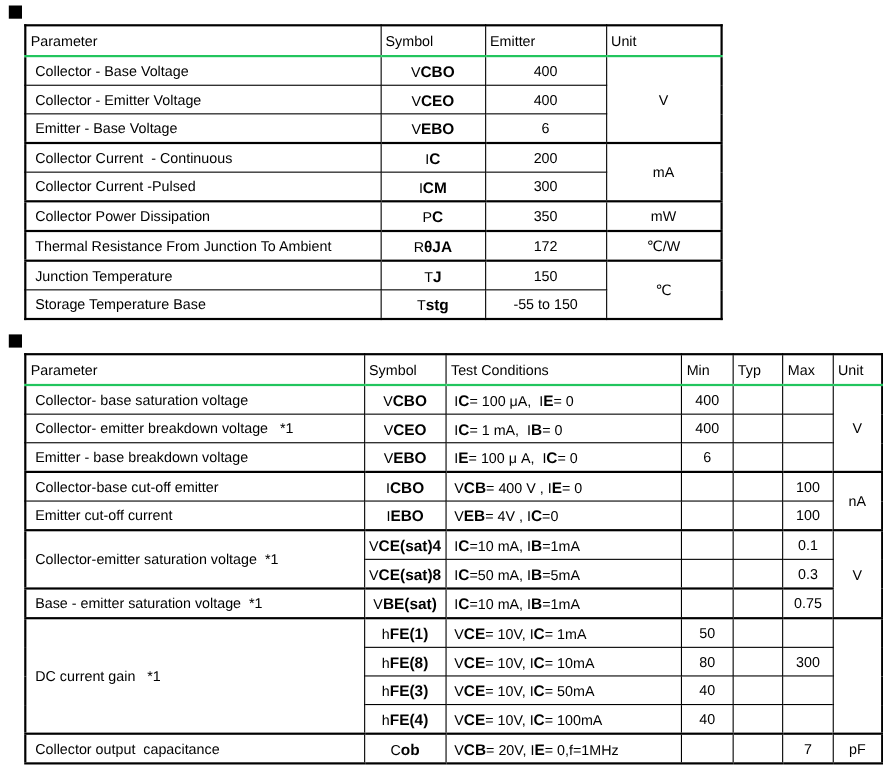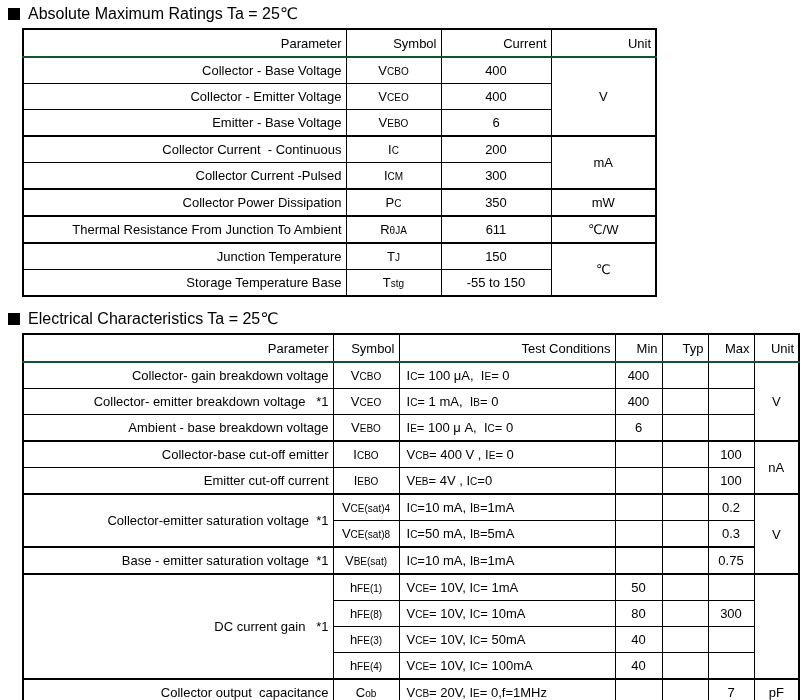--- a/index.html
+++ b/index.html
@@ -21,48 +21,47 @@
     border-collapse:collapse; table-layout:fixed;
     margin-left:22px; border:2px solid #000;
   }
   th, td {
     border:1px solid #000;
     font-size:13px; font-weight:normal;
     height:25px; padding:0 4px;
     overflow:hidden; white-space:nowrap;
     vertical-align:middle;
   }
-  th { height:26px; text-align:right; border-bottom:2px solid #14532d; }
-  td.param { text-align:right; padding-left:8px; }
+  th { height:26px; text-align:left; border-bottom:2px solid #22c55e; }
+  td.param { text-align:left; padding-left:8px; }
   td.cond  { text-align:left; padding-left:7px; }
   td.ctr   { text-align:center; }
   tr.gb > td { border-bottom-width:2px; }
   td.bb2 { border-bottom-width:2px; }
-  .s { font-size:10px; }
+  .s { font-size:14px;font-weight:bold; }
 </style>
 </head>
 <body>
 
 <div class="section-title">
   <span class="marker"></span>
-  <span>Absolute Maximum Ratings Ta = 25℃</span>
 </div>
 
 <table>
   <colgroup>
     <col style="width:323px">
       <col style="width:95px">
       <col style="width:110px">
       <col style="width:105px">
   </colgroup>
   <tbody>
       <tr>
     <th>Parameter</th>
     <th>Symbol</th>
-    <th>Current</th>
+    <th>Emitter</th>
     <th>Unit</th>
   </tr>
   <tr>
     <td class="param">Collector - Base Voltage</td>
     <td class="ctr"><span>V</span><span class="s">CBO</span></td>
     <td class="ctr">400</td>
     <td class="ctr bb2" rowspan="3">V</td>
   </tr>
   <tr>
     <td class="param">Collector - Emitter Voltage</td>
@@ -87,40 +86,39 @@
   </tr>
   <tr class="gb">
     <td class="param">Collector Power Dissipation</td>
     <td class="ctr"><span>P</span><span class="s">C</span></td>
     <td class="ctr">350</td>
     <td class="ctr">mW</td>
   </tr>
   <tr class="gb">
     <td class="param">Thermal Resistance From Junction To Ambient</td>
     <td class="ctr"><span>R</span><span class="s">θJA</span></td>
-    <td class="ctr">611</td>
+    <td class="ctr">172</td>
     <td class="ctr">℃/W</td>
   </tr>
   <tr>
     <td class="param">Junction Temperature</td>
     <td class="ctr"><span>T</span><span class="s">J</span></td>
     <td class="ctr">150</td>
     <td class="ctr" rowspan="2">℃</td>
   </tr>
   <tr>
     <td class="param">Storage Temperature Base</td>
     <td class="ctr"><span>T</span><span class="s">stg</span></td>
     <td class="ctr">-55 to 150</td>
   </tr>
 </tbody>
   </table>
 
 <div class="section-title" style="margin-top:13px">
   <span class="marker"></span>
-  <span>Electrical Characteristics Ta = 25℃</span>
 </div>
 
 <table>
   <colgroup>
     <col style="width:310px">
       <col style="width:66px">
       <col style="width:216px">
     <col style="width:47px">
       <col style="width:46px">
       <col style="width:46px">
@@ -130,38 +128,38 @@
       <tr>
     <th>Parameter</th>
     <th>Symbol</th>
     <th>Test Conditions</th>
     <th>Min</th>
     <th>Typ</th>
     <th>Max</th>
     <th>Unit</th>
   </tr>
   <tr>
-    <td class="param">Collector- gain breakdown voltage</td>
+    <td class="param">Collector- base saturation voltage</td>
     <td class="ctr"><span>V</span><span class="s">CBO</span></td>
     <td class="cond"><span>I</span><span class="s">C</span><span>= 100 μA, &nbsp;I</span><span class="s">E</span><span>= 0</span></td>
     <td class="ctr">400</td>
     <td class="ctr"></td>
     <td class="ctr"></td>
     <td class="ctr bb2" rowspan="3">V</td>
   </tr>
   <tr>
     <td class="param">Collector- emitter breakdown voltage &nbsp;&nbsp;*1</td>
     <td class="ctr"><span>V</span><span class="s">CEO</span></td>
     <td class="cond"><span>I</span><span class="s">C</span><span>= 1 mA, &nbsp;I</span><span class="s">B</span><span>= 0</span></td>
     <td class="ctr">400</td>
     <td class="ctr"></td>
     <td class="ctr"></td>
   </tr>
   <tr class="gb">
-    <td class="param">Ambient - base breakdown voltage</td>
+    <td class="param">Emitter - base breakdown voltage</td>
     <td class="ctr"><span>V</span><span class="s">EBO</span></td>
     <td class="cond"><span>I</span><span class="s">E</span><span>= 100 μ A, &nbsp;I</span><span class="s">C</span><span>= 0</span></td>
     <td class="ctr">6</td>
     <td class="ctr"></td>
     <td class="ctr"></td>
   </tr>
   <tr>
     <td class="param">Collector-base cut-off emitter</td>
     <td class="ctr"><span>I</span><span class="s">CBO</span></td>
     <td class="cond"><span>V</span><span class="s">CB</span><span>= 400 V , I</span><span class="s">E</span><span>= 0</span></td>
@@ -177,21 +175,21 @@
     <td class="ctr"></td>
     <td class="ctr"></td>
     <td class="ctr">100</td>
   </tr>
   <tr>
     <td class="param bb2" rowspan="2">Collector-emitter saturation voltage &nbsp;*1</td>
     <td class="ctr"><span>V</span><span class="s">CE(sat)4</span></td>
     <td class="cond"><span>I</span><span class="s">C</span><span>=10 mA, I</span><span class="s">B</span><span>=1mA</span></td>
     <td class="ctr"></td>
     <td class="ctr"></td>
-    <td class="ctr">0.2</td>
+    <td class="ctr">0.1</td>
     <td class="ctr bb2" rowspan="3">V</td>
   </tr>
   <tr class="gb">
     <td class="ctr"><span>V</span><span class="s">CE(sat)8</span></td>
     <td class="cond"><span>I</span><span class="s">C</span><span>=50 mA, I</span><span class="s">B</span><span>=5mA</span></td>
     <td class="ctr"></td>
     <td class="ctr"></td>
     <td class="ctr">0.3</td>
   </tr>
   <tr class="gb">

